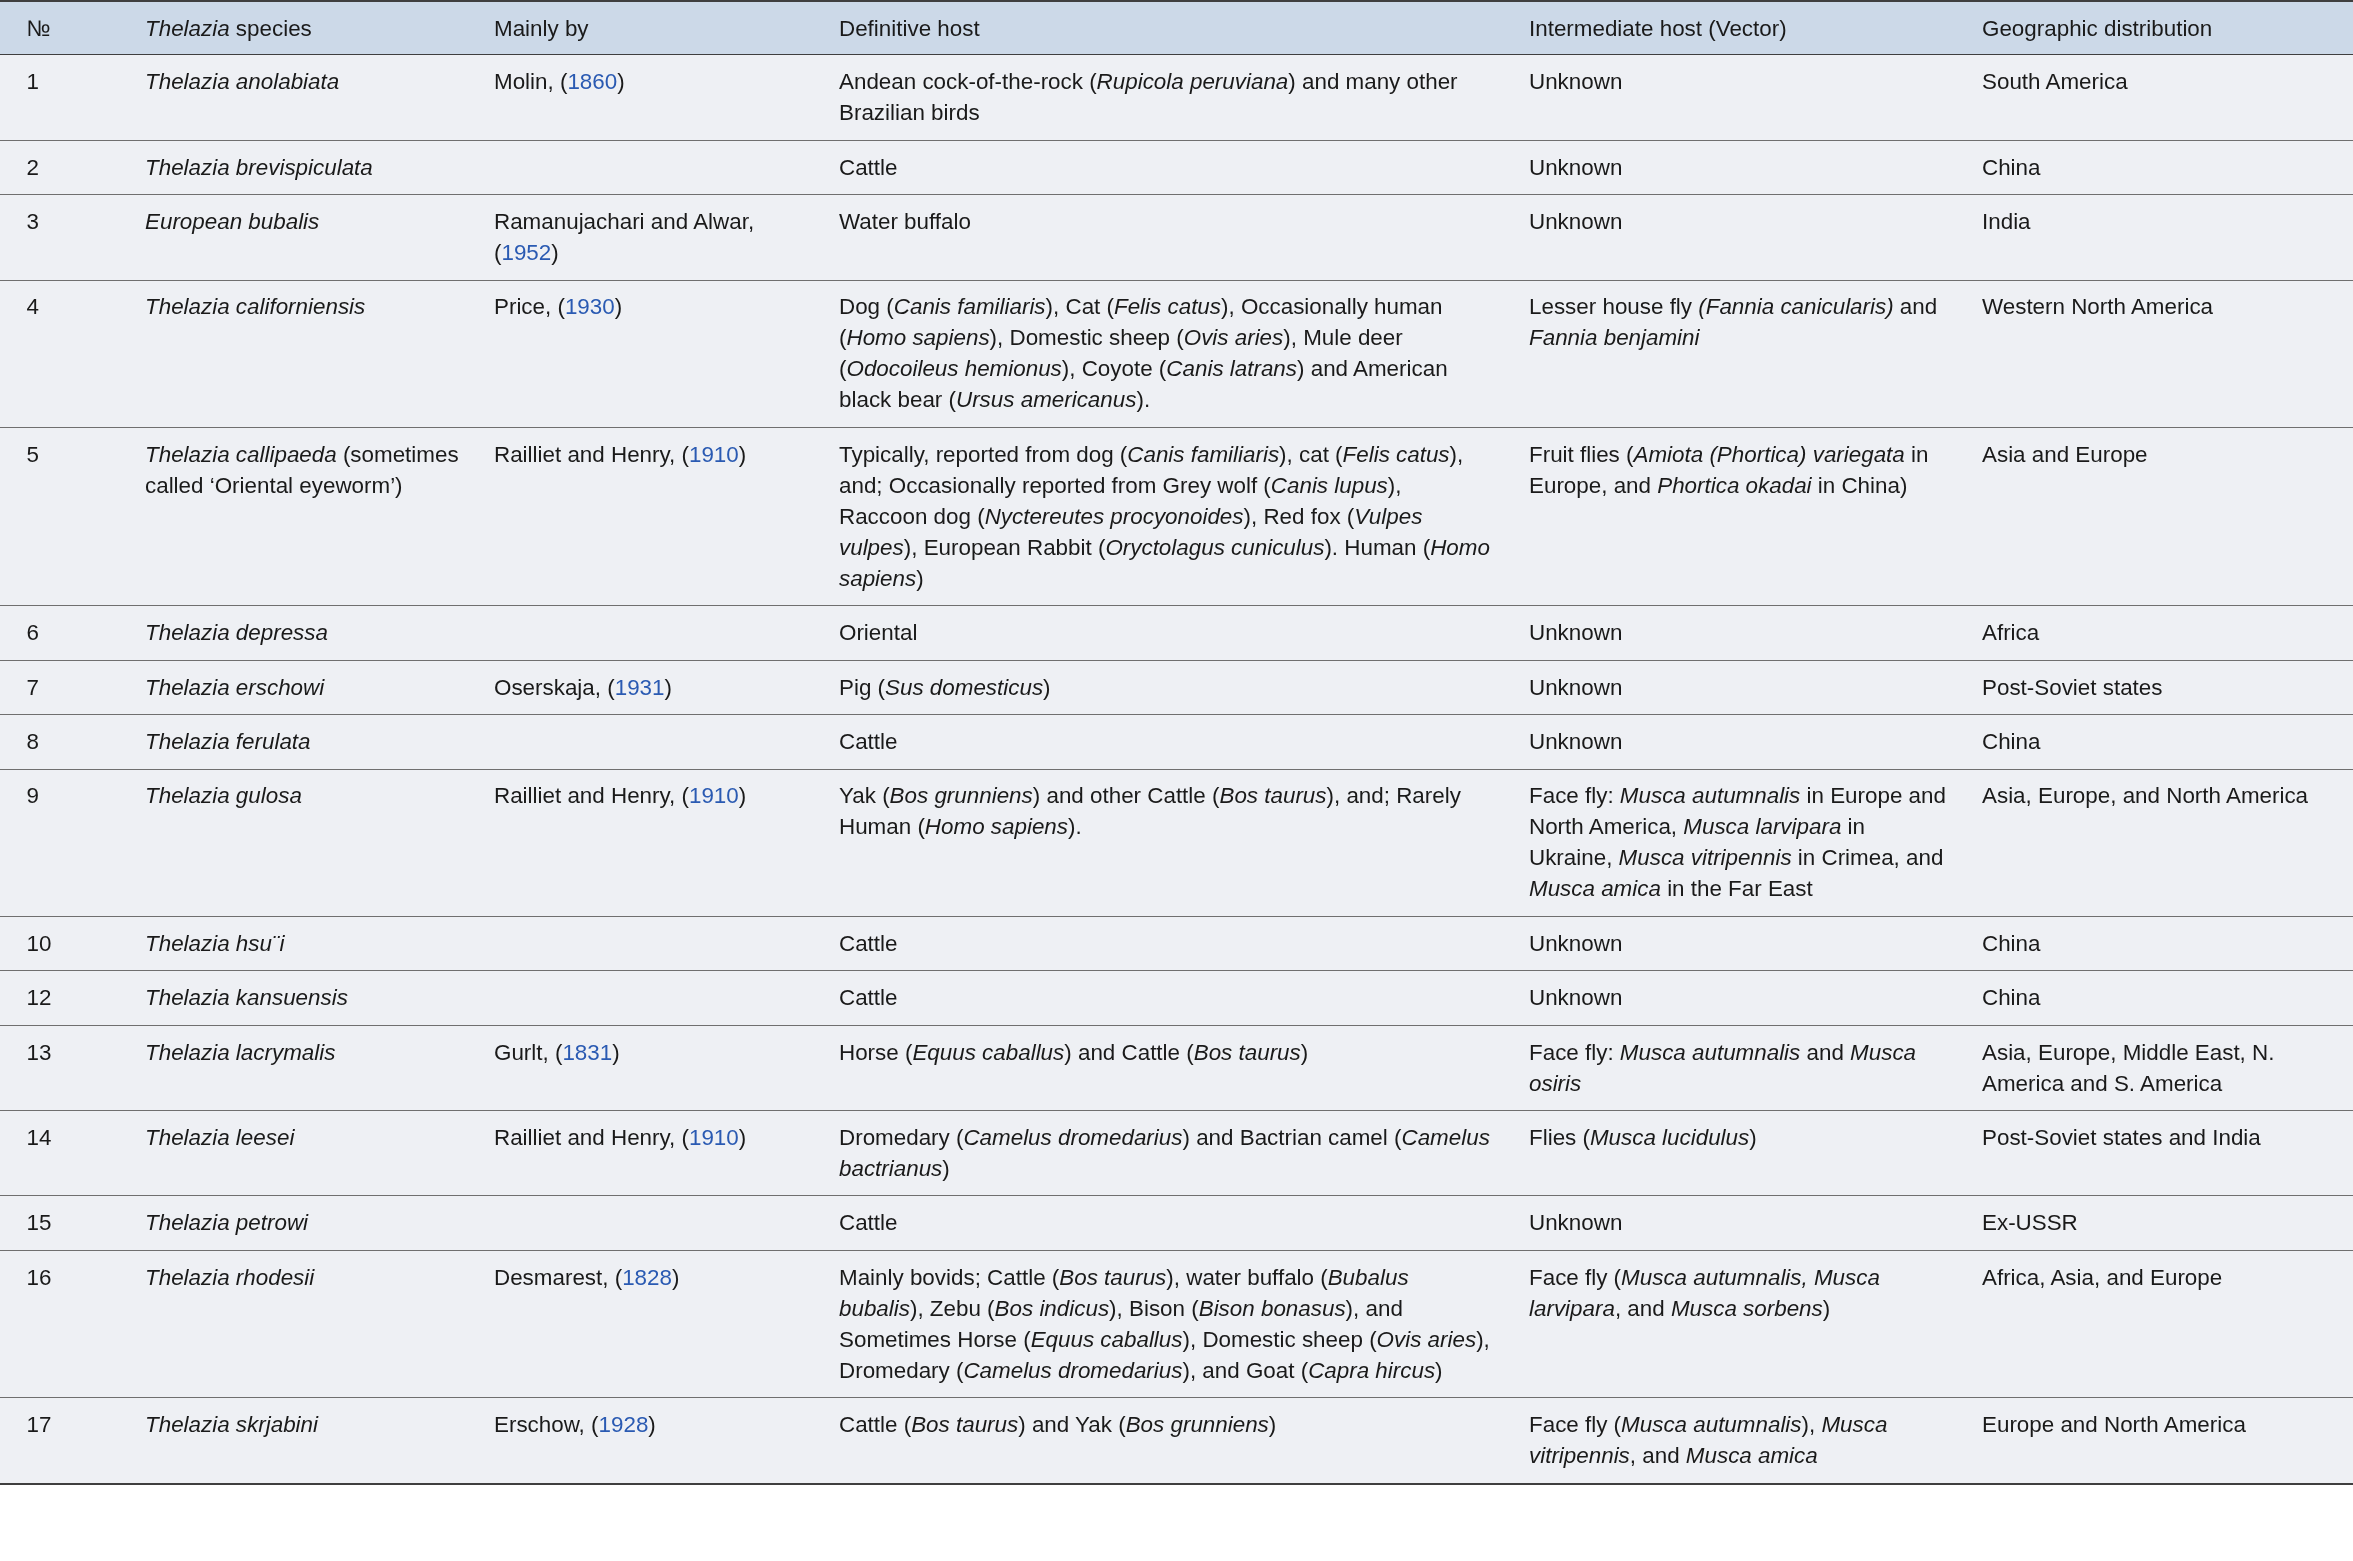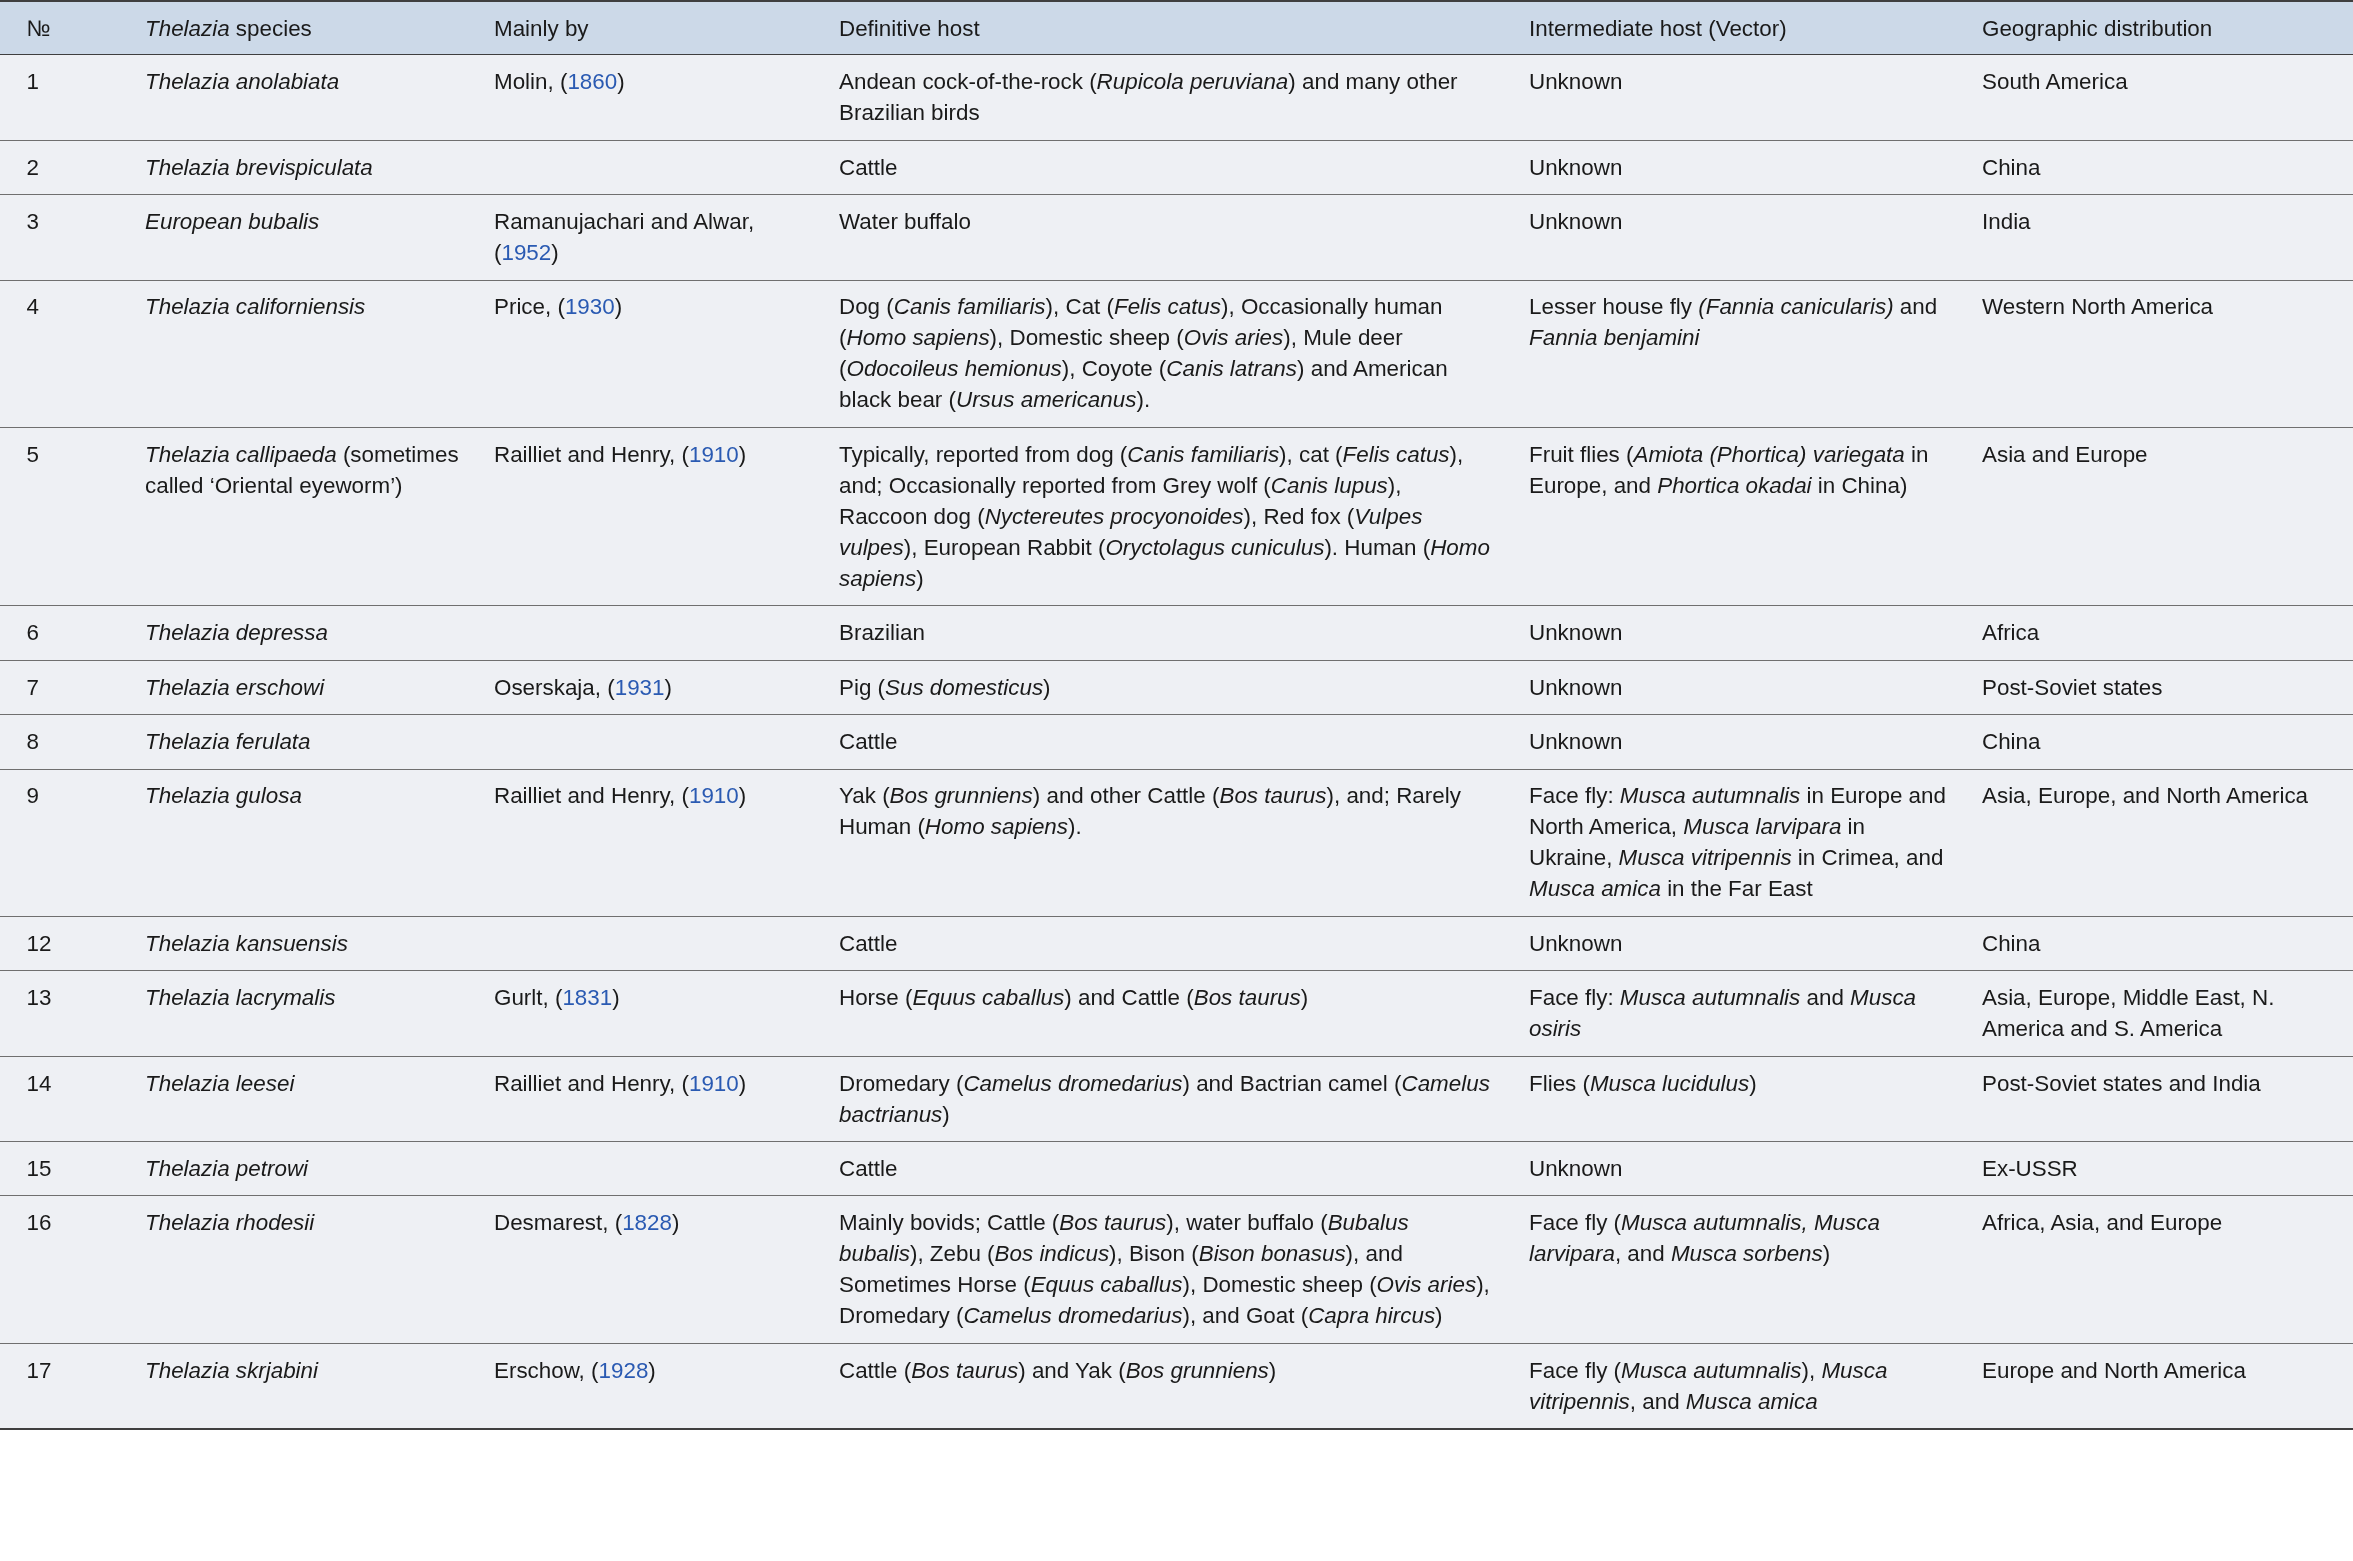--- a/index.html
+++ b/index.html
@@ -118,21 +118,21 @@
     <td><span class="it">Thelazia callipaeda</span><span> (sometimes called ‘Oriental eyeworm’)</span></td>
     <td><span>Railliet and Henry, (</span><span class="yr">1910</span><span>)</span></td>
     <td><span>Typically, reported from dog (</span><span class="it">Canis familiaris</span><span>), cat (</span><span class="it">Felis catus</span><span>), and; Occasionally reported from Grey wolf (</span><span class="it">Canis lupus</span><span>), Raccoon dog (</span><span class="it">Nyctereutes procyonoides</span><span>), Red fox (</span><span class="it">Vulpes vulpes</span><span>), European Rabbit (</span><span class="it">Oryctolagus cuniculus</span><span>). Human (</span><span class="it">Homo sapiens</span><span>)</span></td>
     <td><span>Fruit flies (</span><span class="it">Amiota (Phortica) variegata</span><span> in Europe, and </span><span class="it">Phortica okadai</span><span> in China)</span></td>
     <td><span>Asia and Europe</span></td>
   </tr>
         <tr>
     <td class="col-num">6</td>
     <td><span class="it">Thelazia depressa</span></td>
     <td></td>
-    <td><span>Brazilian</span></td>
+    <td><span>Oriental</span></td>
     <td><span>Unknown</span></td>
     <td><span>Africa</span></td>
   </tr>
         <tr>
     <td class="col-num">7</td>
     <td><span class="it">Thelazia erschowi</span></td>
     <td><span>Oserskaja, (</span><span class="yr">1931</span><span>)</span></td>
     <td><span>Pig (</span><span class="it">Sus domesticus</span><span>)</span></td>
     <td><span>Unknown</span></td>
     <td><span>Post-Soviet states</span></td>
@@ -147,20 +147,28 @@
   </tr>
         <tr>
     <td class="col-num">9</td>
     <td><span class="it">Thelazia gulosa</span></td>
     <td><span>Railliet and Henry, (</span><span class="yr">1910</span><span>)</span></td>
     <td><span>Yak (</span><span class="it">Bos grunniens</span><span>) and other Cattle (</span><span class="it">Bos taurus</span><span>), and; Rarely Human (</span><span class="it">Homo sapiens</span><span>).</span></td>
     <td><span>Face fly: </span><span class="it">Musca autumnalis</span><span> in Europe and North America, </span><span class="it">Musca larvipara</span><span> in Ukraine, </span><span class="it">Musca vitripennis</span><span> in Crimea, and </span><span class="it">Musca amica</span><span> in the Far East</span></td>
     <td><span>Asia, Europe, and North America</span></td>
   </tr>
         <tr>
+    <td class="col-num">10</td>
+    <td><span class="it">Thelazia hsu¨i</span></td>
+    <td></td>
+    <td><span>Cattle</span></td>
+    <td><span>Unknown</span></td>
+    <td><span>China</span></td>
+  </tr>
+        <tr>
     <td class="col-num">12</td>
     <td><span class="it">Thelazia kansuensis</span></td>
     <td></td>
     <td><span>Cattle</span></td>
     <td><span>Unknown</span></td>
     <td><span>China</span></td>
   </tr>
         <tr>
     <td class="col-num">13</td>
     <td><span class="it">Thelazia lacrymalis</span></td>

